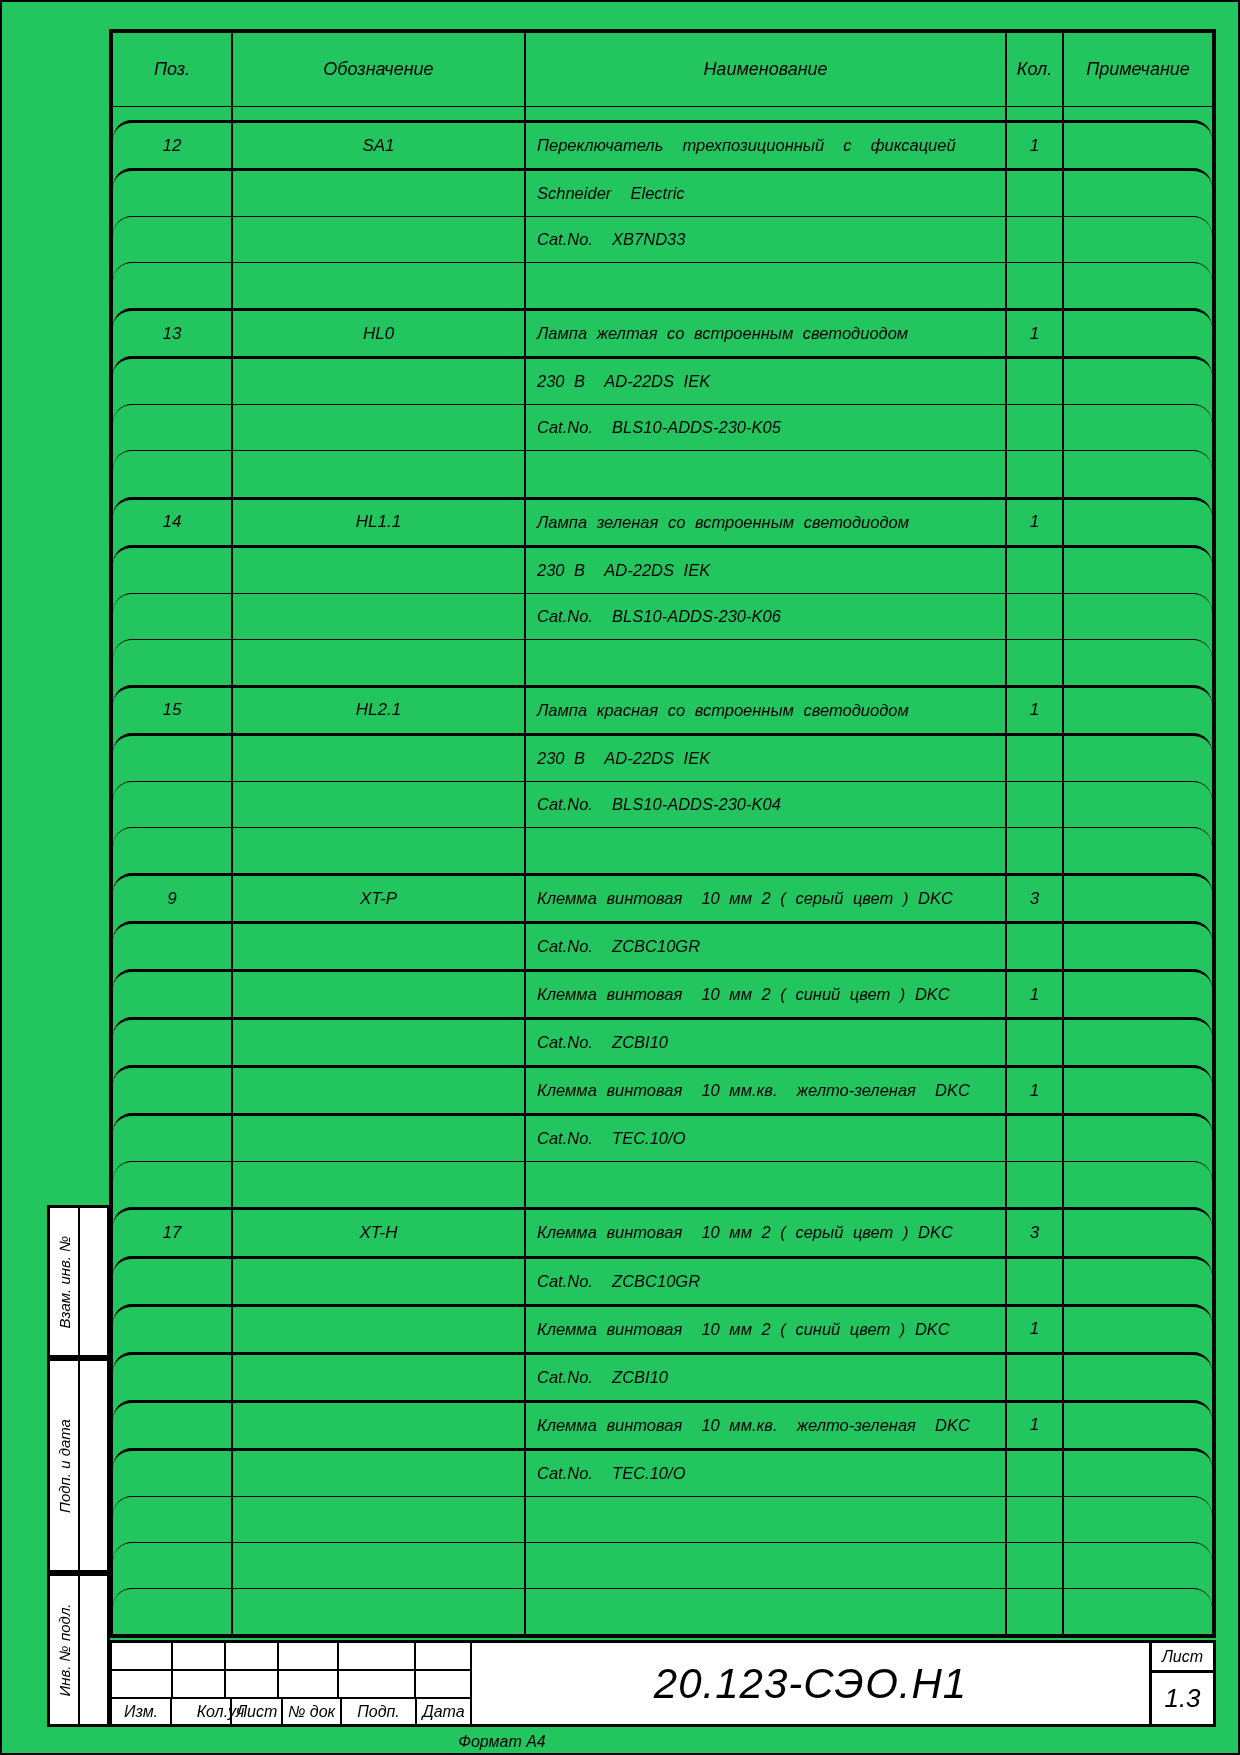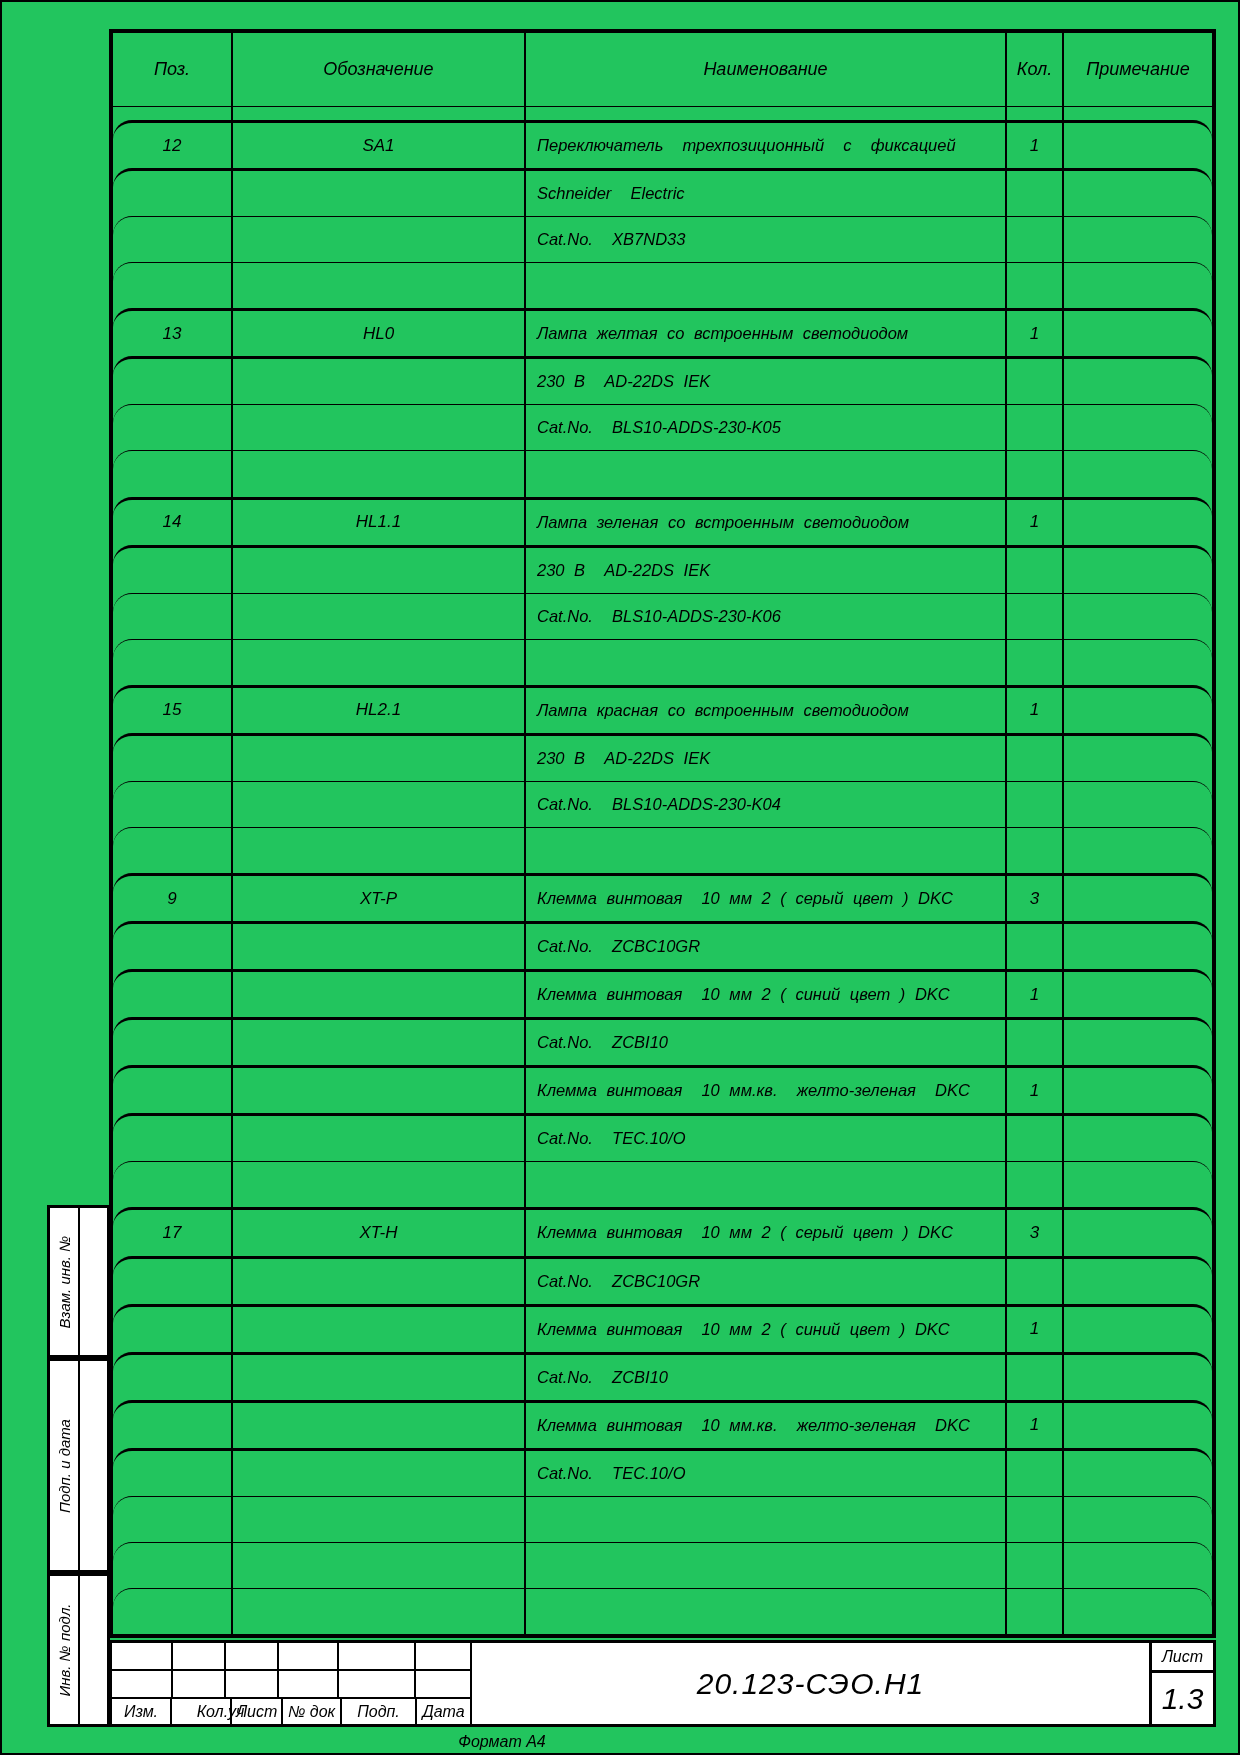--- a/index.html
+++ b/index.html
@@ -55,24 +55,24 @@
     display:flex;background:#fff;
   }
   .tb-grid{width:360px;flex:0 0 auto;display:flex;flex-direction:column;border-right:2px solid #000;box-sizing:border-box;}
   .tb-grid-row{display:flex;flex:0 0 auto;}
   .tb-grid-row.r1{height:26px;}
   .tb-grid-row.r2{height:26px;border-top:2px solid #000;}
   .tb-grid-row.r3{flex:1;border-top:2px solid #000;}
   .tb-cell{box-sizing:border-box;border-right:2px solid #000;display:flex;align-items:center;justify-content:center;font-size:16px;white-space:pre;overflow:visible;}
   .tb-cell:last-child{border-right:none;}
   .tb-doc{flex:1;display:flex;align-items:center;justify-content:center;}
-  .tb-docnum{font-size:30px;letter-spacing:1px;text-align:right;}
+  .tb-docnum{font-size:42px;letter-spacing:1px;text-align:right;}
   .tb-right{width:64px;flex:0 0 auto;border-left:3px solid #000;display:flex;flex-direction:column;box-sizing:border-box;}
   .tb-sheet-label{height:27px;flex:0 0 auto;display:flex;align-items:center;justify-content:center;font-size:16px;border-bottom:3px solid #000;}
-  .tb-sheet-num{flex:1;display:flex;align-items:center;justify-content:center;font-size:30px;border-radius:19px;}
+  .tb-sheet-num{flex:1;display:flex;align-items:center;justify-content:center;font-size:26px;border-radius:19px;}
   
   .format-note{
     position:absolute;left:410px;top:1731px;width:180px;
     text-align:center;font-size:16px;
   }
 </style>
 </head>
 <body>
 
 <div class="page">

